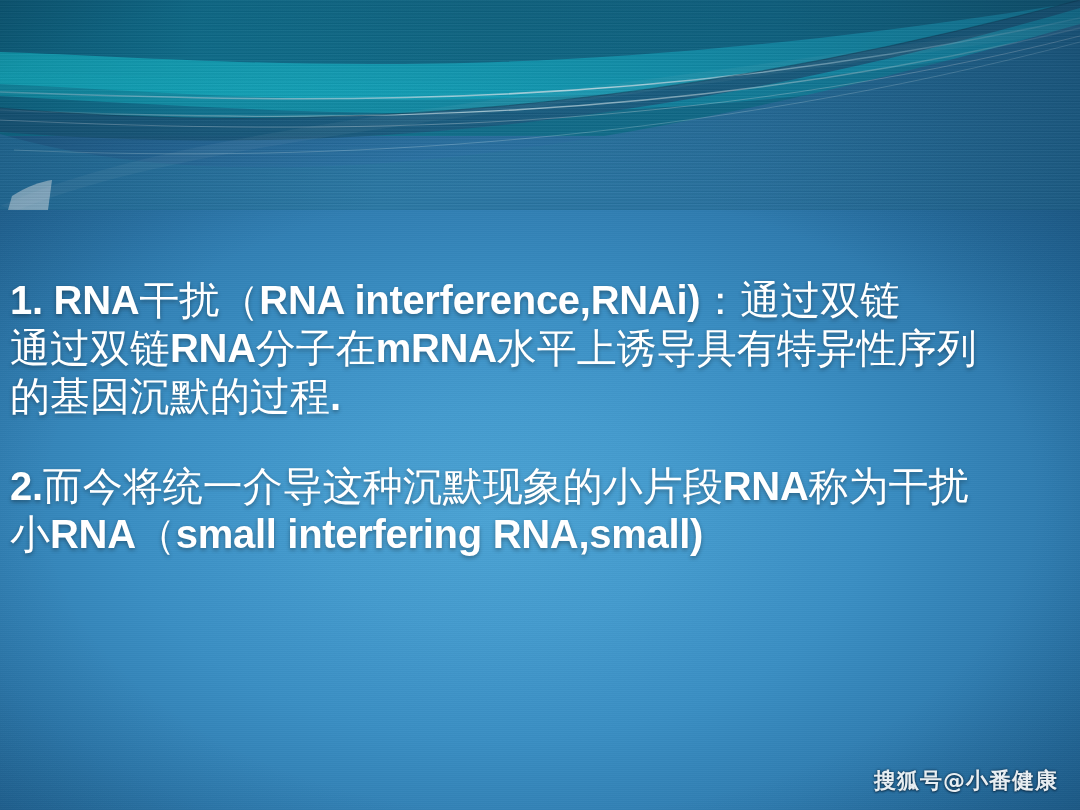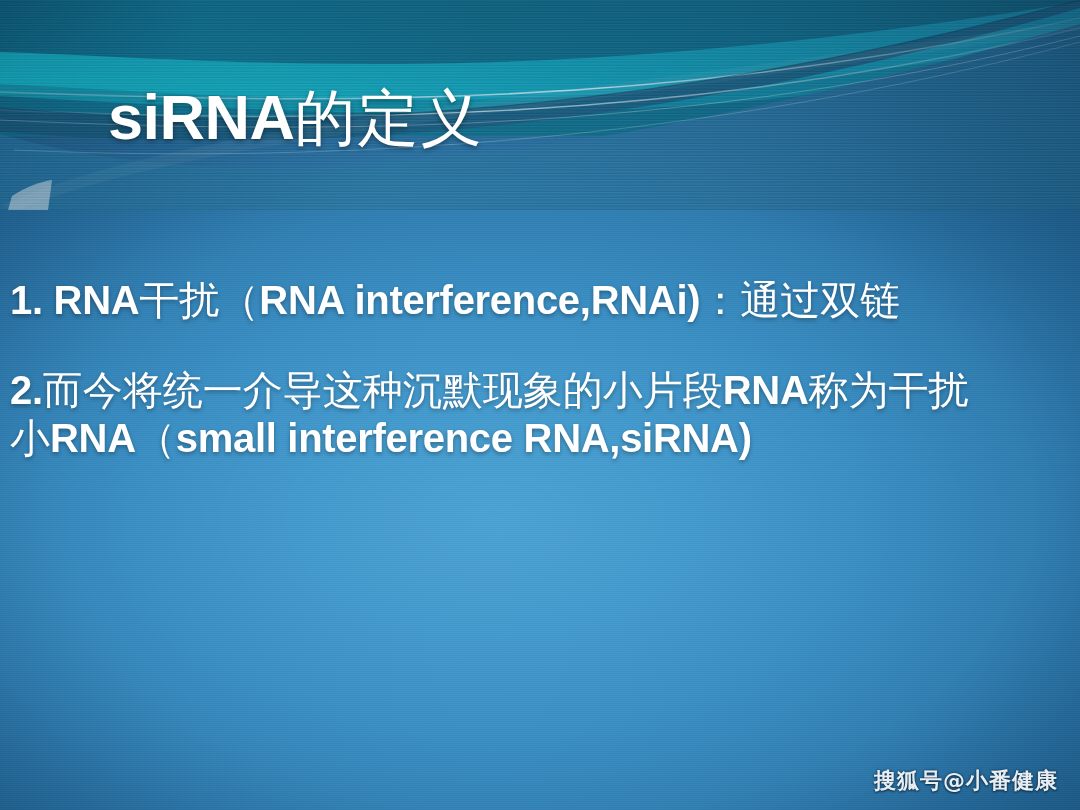--- a/index.html
+++ b/index.html
@@ -205,38 +205,41 @@
 
       <path d="M12,196 C 28,186 40,182 52,180 L48,210 L8,210 Z" fill="rgba(255,255,255,0.50)"></path>
 
       <rect x="0" y="0" width="1080" height="210" fill="url(#scan)" opacity="0.7"></rect>
     </svg>
   </div>
 
   <div class="bg-vignette"></div>
   <div class="bg-scan"></div>
 
-  <div class="title">
-    <span class="t-latin">siRNA</span><span class="t-cjk">的定义</span>
+
+  <div class="body-block">
+
+    <div class="para" id="para-1">
+      <span class="line">
+        <span class="lat">1. </span><span class="lat">RNA</span><span class="cjk">干扰（</span><span class="lat">RNA interference,RNAi)</span><span class="cjk">：通过双链</span>
+      </span>
+      <span class="line">
+        <span class="cjk">通过双链</span><span class="lat">RNA</span><span class="cjk">分子在</span><span class="lat">mRNA</span><span class="cjk">水平上诱导具有特异性序列</span>
+      </span>
+      <span class="line">
+        <span class="cjk">的基因沉默的过程</span><span class="lat">.</span>
+      </span>
+    </div>
+
+    <div class="para" id="para-2">
+      <span class="line">
+        <span class="lat">2.</span><span class="cjk">而今将统一介导这种沉默现象的小片段</span><span class="lat">RNA</span><span class="cjk">称为干扰</span>
+      </span>
+      <span class="line">
+        <span class="cjk">小</span><span class="lat">RNA</span><span class="cjk">（</span><span class="lat">small interfering RNA,small)</span>
+      </span>
+    </div>
+
   </div>
 
-  <div class="body-block">
-
-    <div class="para" id="para-1">
-      <span class="line">
-        <span class="lat">1. </span><span class="lat">RNA</span><span class="cjk">干扰（</span><span class="lat">RNA interference,RNAi)</span><span class="cjk">：通过双链</span>
-      </span>
-    </div>
-
-    <div class="para" id="para-2">
-      <span class="line">
-        <span class="lat">2.</span><span class="cjk">而今将统一介导这种沉默现象的小片段</span><span class="lat">RNA</span><span class="cjk">称为干扰</span>
-      </span>
-      <span class="line">
-        <span class="cjk">小</span><span class="lat">RNA</span><span class="cjk">（</span><span class="lat">small interference RNA,siRNA)</span>
-      </span>
-    </div>
-
-  </div>
-
   <div class="watermark">搜狐号@小番健康</div>
 
 </div>
 
 </body></html>

